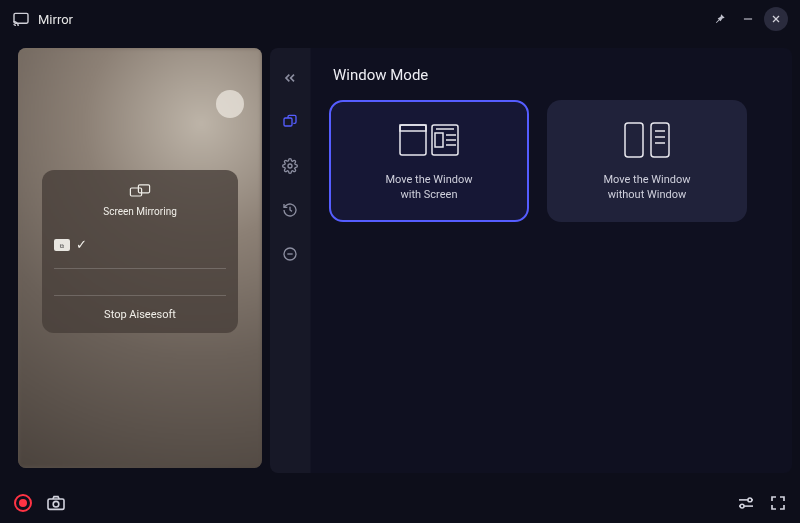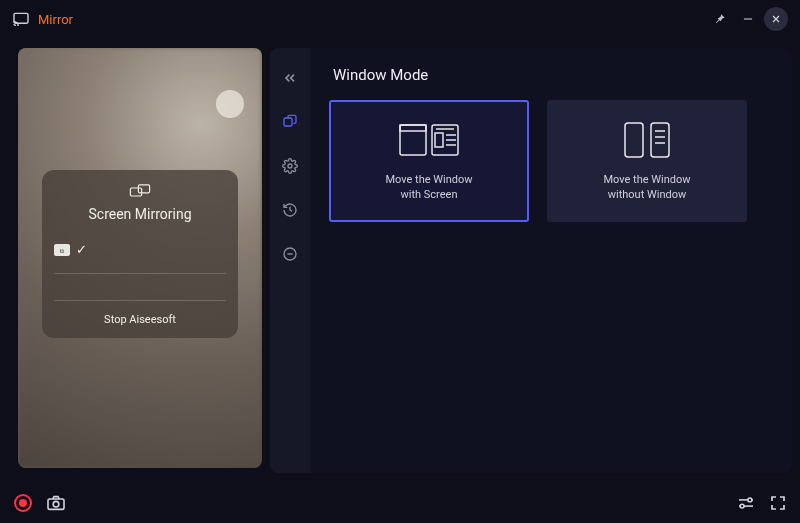--- a/index.html
+++ b/index.html
@@ -21,21 +21,21 @@
   }
   .titlebar .left { display: flex; align-items: center; gap: 8px; flex: 1; }
   .titlebar .controls { display: flex; align-items: center; gap: 4px; }
   .titlebar .controls .ctrl {
     width: 24px; height: 24px; display: flex; align-items: center; justify-content: center;
     color: #bfc0cc; border-radius: 4px; cursor: pointer;
   }
   .titlebar .controls .ctrl.close {
     background: #2a2b3d; border-radius: 50%; color: #d0d0d8;
   }
-  .app-title { color: #f97316; font-size: 13px; }
+  .app-title { color: #e5e5e5; font-size: 13px; }
   .cast-icon { color: #d0d0d8; display: flex; }
 
   
   .main {
     display: flex;
     height: calc(523px - 38px - 40px);
     padding-left: 10px;
   }
 
   
@@ -65,21 +65,21 @@
     position: absolute;
     top: 122px; left: 24px; right: 24px;
     background: rgba(70,62,56,0.78);
     border-radius: 12px;
     color: #f1efe9;
     font-size: 11px;
     padding: 14px 12px 10px;
     backdrop-filter: blur(2px);
   }
   .mirror-dialog .mir-icon { display: flex; justify-content: center; margin-bottom: 6px; }
-  .mirror-dialog .mir-title { text-align: center; font-size: 14px; margin-bottom: 12px; }
+  .mirror-dialog .mir-title { text-align: center; font-size: 10px; margin-bottom: 12px; }
   .mirror-dialog .device-row {
     display: flex; align-items: center; gap: 6px;
     padding: 8px 0;
     font-size: 10px;
     line-height: 1.3;
   }
   .mirror-dialog .dev-badge {
     width: 16px; height: 12px; background: #e8e6e0; border-radius: 2px; flex: none;
     display: flex; align-items: center; justify-content: center;
     color: #3a3a3a; font-size: 6px;
@@ -118,21 +118,21 @@
     flex: 1;
     background: #0f1020;
     border-radius: 0 8px 8px 0;
     padding: 18px 18px;
     border-left: 1px solid rgba(255,255,255,0.02);
   }
   .section-title { font-size: 15px; font-weight: 400; color: #eeeef4; margin-bottom: 16px; margin-left: 4px;}
   .mode-cards { display: flex; gap: 18px; }
   .mode-card {
     width: 200px; height: 122px;
-    border-radius: 3px;
+    border-radius: 14px;
     display: flex; flex-direction: column; align-items: center; justify-content: center;
     gap: 12px;
     cursor: pointer;
     text-align: center;
     font-size: 11px; color: #cfd0dc;
   }
   .mode-card.selected {
     border: 2px solid #555dff;
     background: #161735;
   }

